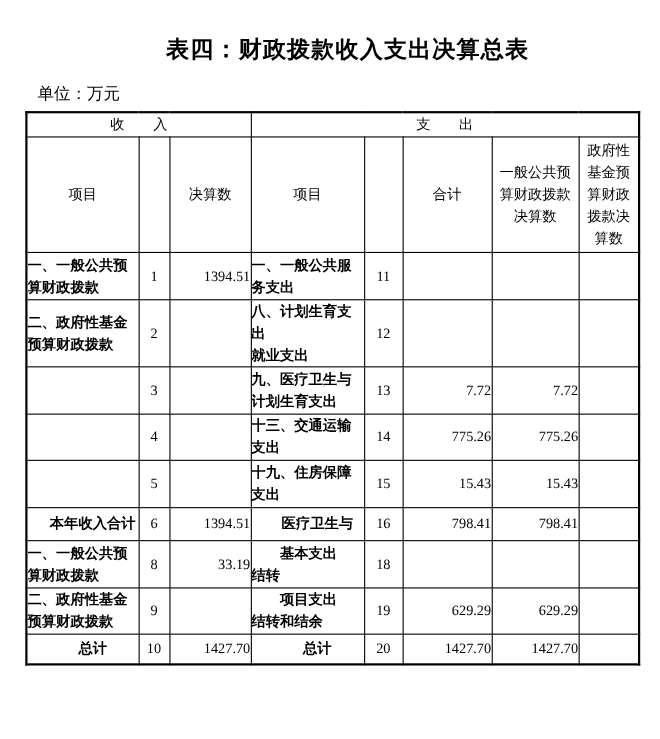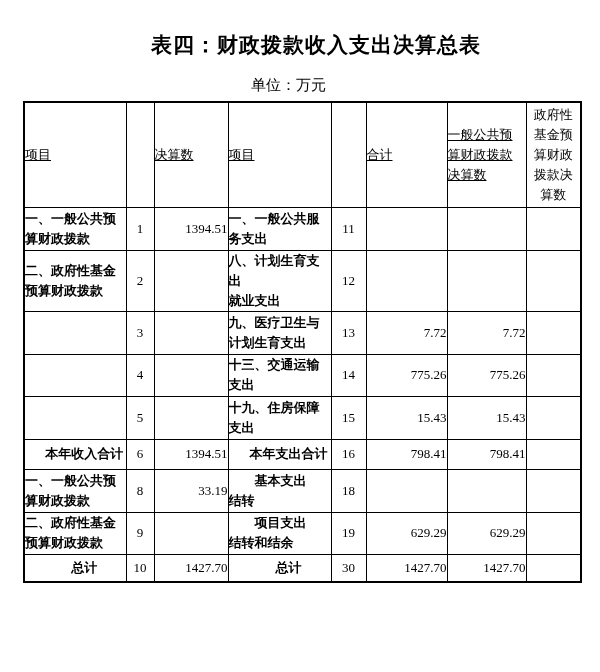--- a/index.html
+++ b/index.html
@@ -6,37 +6,37 @@
   body{
     width:600px;height:672px;background:#ffffff;color:#000;
     font-family:"Liberation Serif","DejaVu Serif",serif;
     position:relative;overflow:hidden;
   }
   .title{
     position:absolute;top:31px;left:0;width:600px;
     text-align:center;font-size:21px;font-weight:bold;letter-spacing:1px;margin-left:16px;
   }
   .unit{
-    position:absolute;top:76px;left:10px;width:557px;
-    text-align:center;font-size:15px;
+    position:absolute;top:76px;left:34px;width:557px;
+    text-align:left;font-size:15px;
   }
   table.fin{
     position:absolute;left:23px;top:101px;width:557px;
     border-collapse:collapse;table-layout:fixed;
     border:2px solid #000;
   }
   table.fin td{
     border:1px solid #000;
     font-size:13px;line-height:20px;
     white-space:pre-line;
     vertical-align:middle;
     padding:0;overflow:hidden;
   }
   td.sec{text-align:center;font-size:14px;}
-  td.head{text-decoration:underline;}
+  td.head{text-align:center;}
   td.fundhead{text-align:center;line-height:19px;}
   td.item{text-align:left;padding:1px 3px 1px 5px;font-weight:bold;}
   td.idx{text-align:center;}
   td.val{text-align:right;padding-right:7px;}
   tr.sum td.item{text-align:center;font-weight:bold;padding-left:18px;}
 </style>
 </head>
 <body>
 
 <div class="title">表四：财政拨款收入支出决算总表</div>
@@ -48,20 +48,24 @@
       <col style="width:28px">
       <col style="width:74px">
     <col style="width:103px">
       <col style="width:35px">
       <col style="width:81px">
     <col style="width:79px">
       <col style="width:55px">
   </colgroup>
 
   <tbody>
+      <tr style="height:22px">
+    <td class="sec" colspan="3">收　　入</td>
+    <td class="sec" colspan="5">支　　出</td>
+  </tr>
 
   <tr style="height:105px">
     <td class="head">项目</td>
     <td class="head"></td>
     <td class="head">决算数</td>
     <td class="head">项目</td>
     <td class="head"></td>
     <td class="head">合计</td>
     <td class="head">一般公共预
 算财政拨款
@@ -133,21 +137,21 @@
     <td class="idx">15</td>
     <td class="val">15.43</td>
     <td class="val">15.43</td>
     <td class="val"></td>
   </tr>
 
   <tr class="sum" style="height:30px">
     <td class="item">本年收入合计</td>
     <td class="idx">6</td>
     <td class="val">1394.51</td>
-    <td class="item">本年支出合计</td>
+    <td class="item">医疗卫生与</td>
     <td class="idx">16</td>
     <td class="val">798.41</td>
     <td class="val">798.41</td>
     <td class="val"></td>
   </tr>
 
 
   <tr style="height:43px">
     <td class="item">一、一般公共预
 算财政拨款</td>
@@ -172,19 +176,19 @@
     <td class="val">629.29</td>
     <td class="val">629.29</td>
     <td class="val"></td>
   </tr>
 
   <tr class="sum" style="height:28px">
     <td class="item">总计</td>
     <td class="idx">10</td>
     <td class="val">1427.70</td>
     <td class="item">总计</td>
-    <td class="idx">30</td>
+    <td class="idx">20</td>
     <td class="val">1427.70</td>
     <td class="val">1427.70</td>
     <td class="val"></td>
   </tr>
 </tbody>
   </table>
 
 </body></html>

